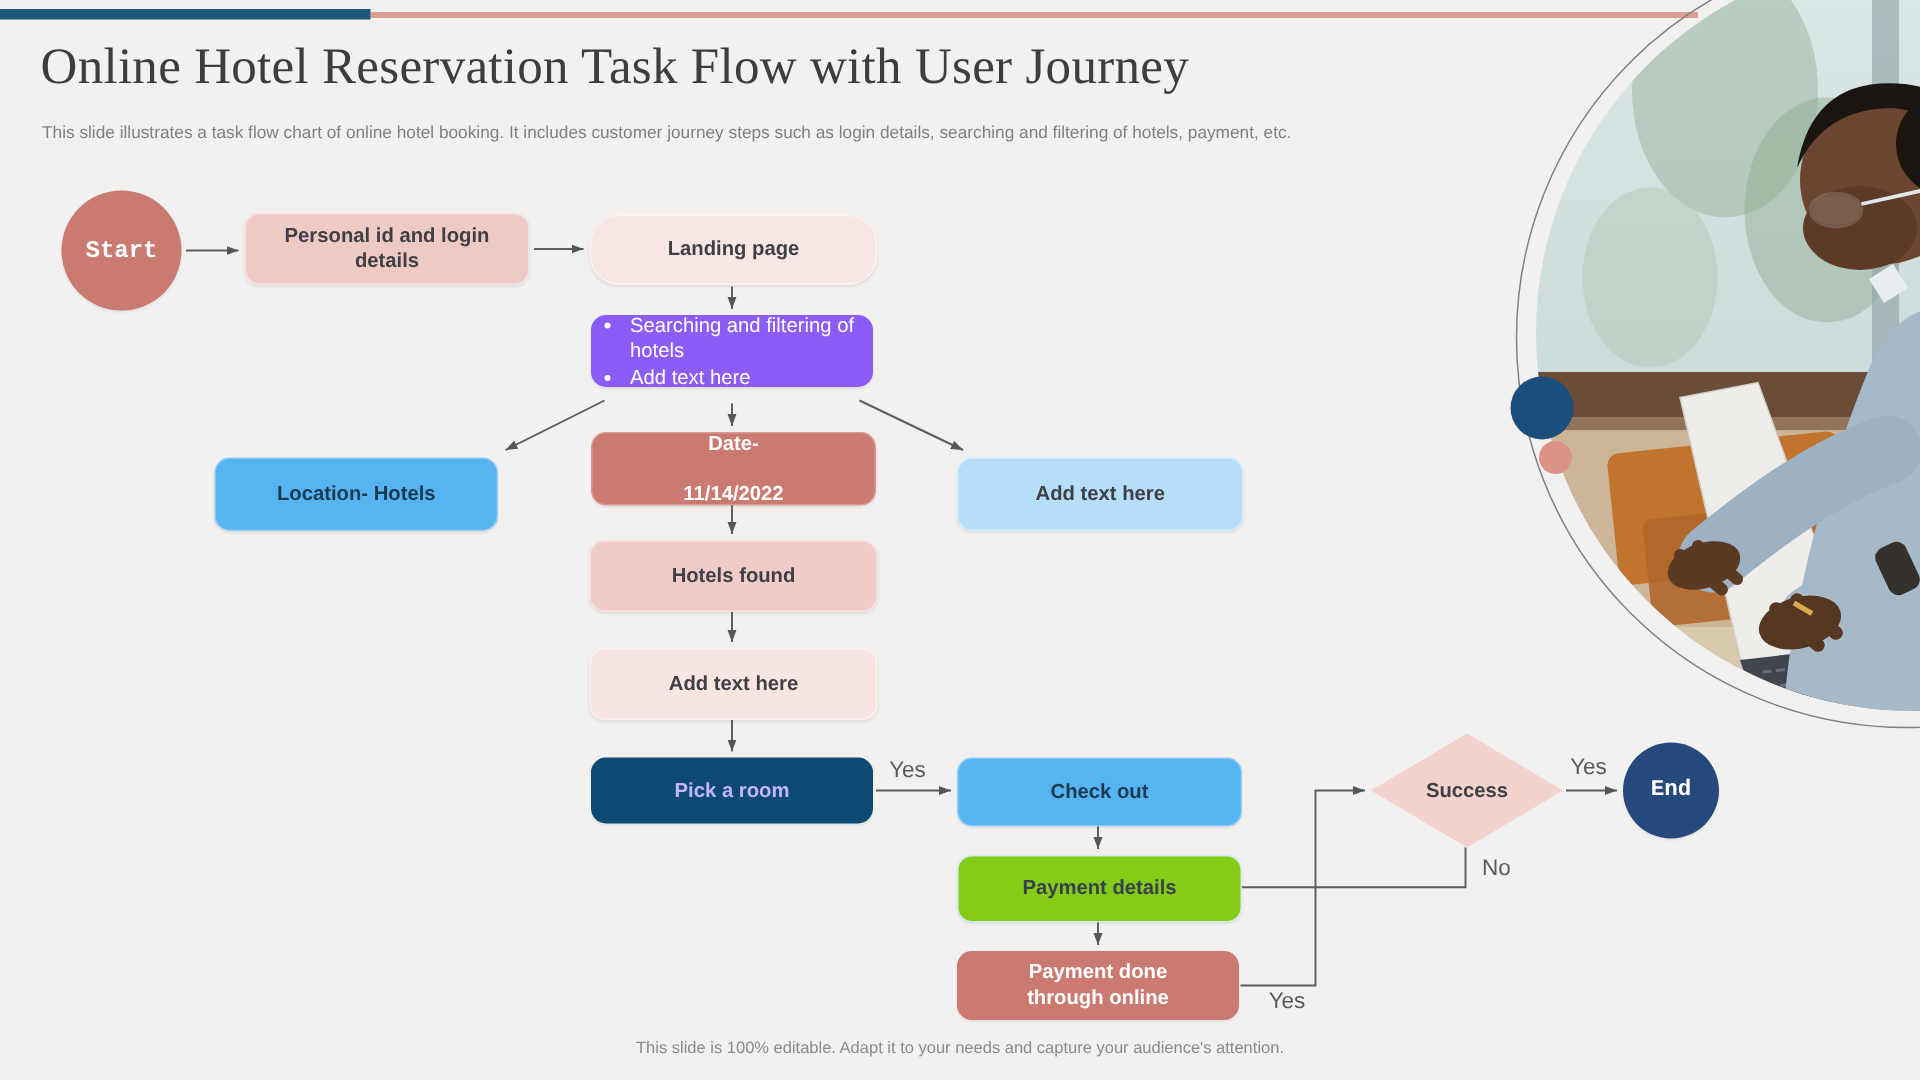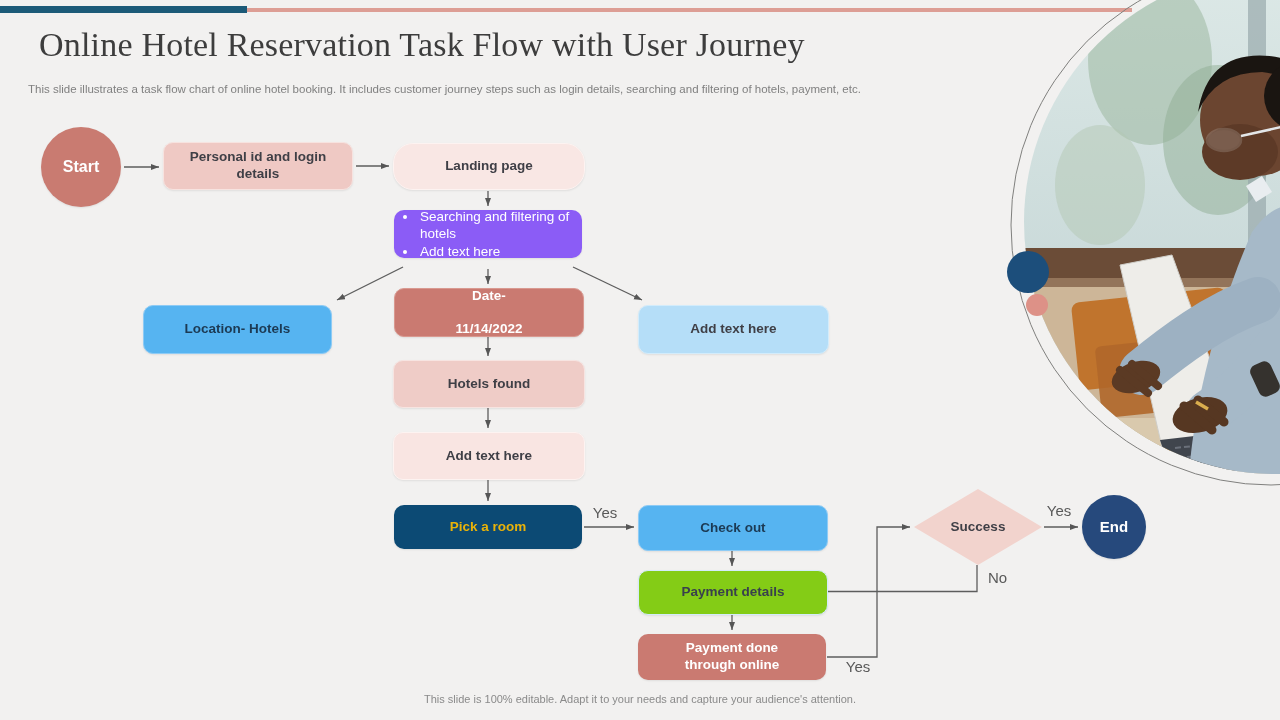--- a/index.html
+++ b/index.html
@@ -7,45 +7,45 @@
     position:relative;width:1280px;height:720px;background:#f2f1f0;
     overflow:hidden;font-family:"Liberation Sans",sans-serif;
   }
   
   .bar-blue{position:absolute;left:0;top:6px;width:247px;height:7px;background:#1c5a78;z-index:4;}
   .bar-salmon{position:absolute;left:247px;top:8px;width:885px;height:4px;background:#dd9e95;z-index:1;}
   
   .title{
     position:absolute;left:27px;top:26px;width:960px;
     font-family:"Liberation Serif",serif;font-size:34px;font-weight:500;
-    color:#3d3d3d;letter-spacing:.2px;white-space:nowrap;z-index:4;margin-left:12px;
+    color:#3d3d3d;letter-spacing:.2px;white-space:nowrap;z-index:4;
   }
   .subtitle{position:absolute;left:28px;top:83px;width:900px;font-size:11.5px;color:#808080;z-index:4;}
   .footer{position:absolute;left:0;top:693px;width:1280px;text-align:center;font-size:11px;color:#8a8a8a;z-index:4;}
   
   .node{
     position:absolute;display:flex;align-items:center;justify-content:center;
     text-align:center;font-weight:bold;font-size:13.5px;line-height:1.25;
     border-radius:10px;z-index:3;box-shadow:0 1px 2px rgba(0,0,0,.08);
   }
-  .circle{border-radius:50%;font-family:Liberation Sans, sans-serif;color:#fff;}
+  .circle{border-radius:50%;font-family:Liberation Mono, monospace;color:#fff;}
   .n-start{left:41px;top:127px;width:80px;height:80px;background:#c97b71;font-size:16px;}
   .n-end{left:1082px;top:495px;width:64px;height:64px;background:#26497c;font-size:15px;}
   .n-personal{left:163px;top:142px;width:190px;height:48px;background:#efc9c4;color:#3f3f46;padding:0 24px;box-sizing:border-box;border:1px solid #f7e3e0;}
   .n-landing{left:393px;top:143px;width:190px;height:45px;background:#f9e7e4;color:#3f3f46;border-radius:20px;border:1px solid #fdf3f1;}
   .n-bullets{left:394px;top:210px;width:188px;height:48px;background:#8b5cf6;color:#fff;font-weight:normal;justify-content:flex-start;text-align:left;}
   .n-bullets ul{margin:0;padding:0 6px 0 24px;font-size:13.5px;line-height:1.3;}
   .n-bullets li{padding-left:2px;}
   .n-location{left:143px;top:305px;width:187px;height:47px;background:#56b4f1;color:#1c3a54;border:1px solid #8ecbf5;}
   .n-date{left:394px;top:288px;width:188px;height:47px;background:#ca7a71;color:#fff;flex-direction:column;border:1px solid #d99990;gap:16px;}
   .n-date span{display:block;}
   .n-addright{left:638px;top:305px;width:189px;height:47px;background:#b5def8;color:#3f3f46;border:1px solid #d3ecfb;}
   .n-hotels{left:393px;top:360px;width:190px;height:46px;background:#efccc7;color:#3f3f46;border:1px solid #f7e4e1;}
   .n-addmid{left:393px;top:432px;width:190px;height:46px;background:#f9e5e2;color:#3f3f46;border:1px solid #fdf3f1;}
-  .n-pickroom{left:394px;top:505px;width:188px;height:44px;background:#0c4a74;color:#eab308;}
+  .n-pickroom{left:394px;top:505px;width:188px;height:44px;background:#0c4a74;color:#c4b5fd;}
   .n-checkout{left:638px;top:505px;width:188px;height:44px;background:#56b4f1;color:#1c3a54;border:1px solid #8ecbf5;justify-content:center;}
   .n-paydetails{left:638px;top:570px;width:188px;height:43px;background:#84cc16;color:#39404d;border:1px solid #d3ecfb;}
   .n-paydone{left:638px;top:634px;width:188px;height:46px;background:#ca7a71;color:#fff;padding:0 28px;box-sizing:border-box;justify-content:flex-end;}
   .n-success{
     left:914px;top:489px;width:128px;height:76px;background:#f2d3cd;color:#3f3f46;
     clip-path:polygon(50% 0,100% 50%,50% 100%,0 50%);border-radius:0;box-shadow:none;
   }
   
   .connectors{position:absolute;left:0;top:0;z-index:2;}
   .photo{position:absolute;left:0;top:0;z-index:2;}

